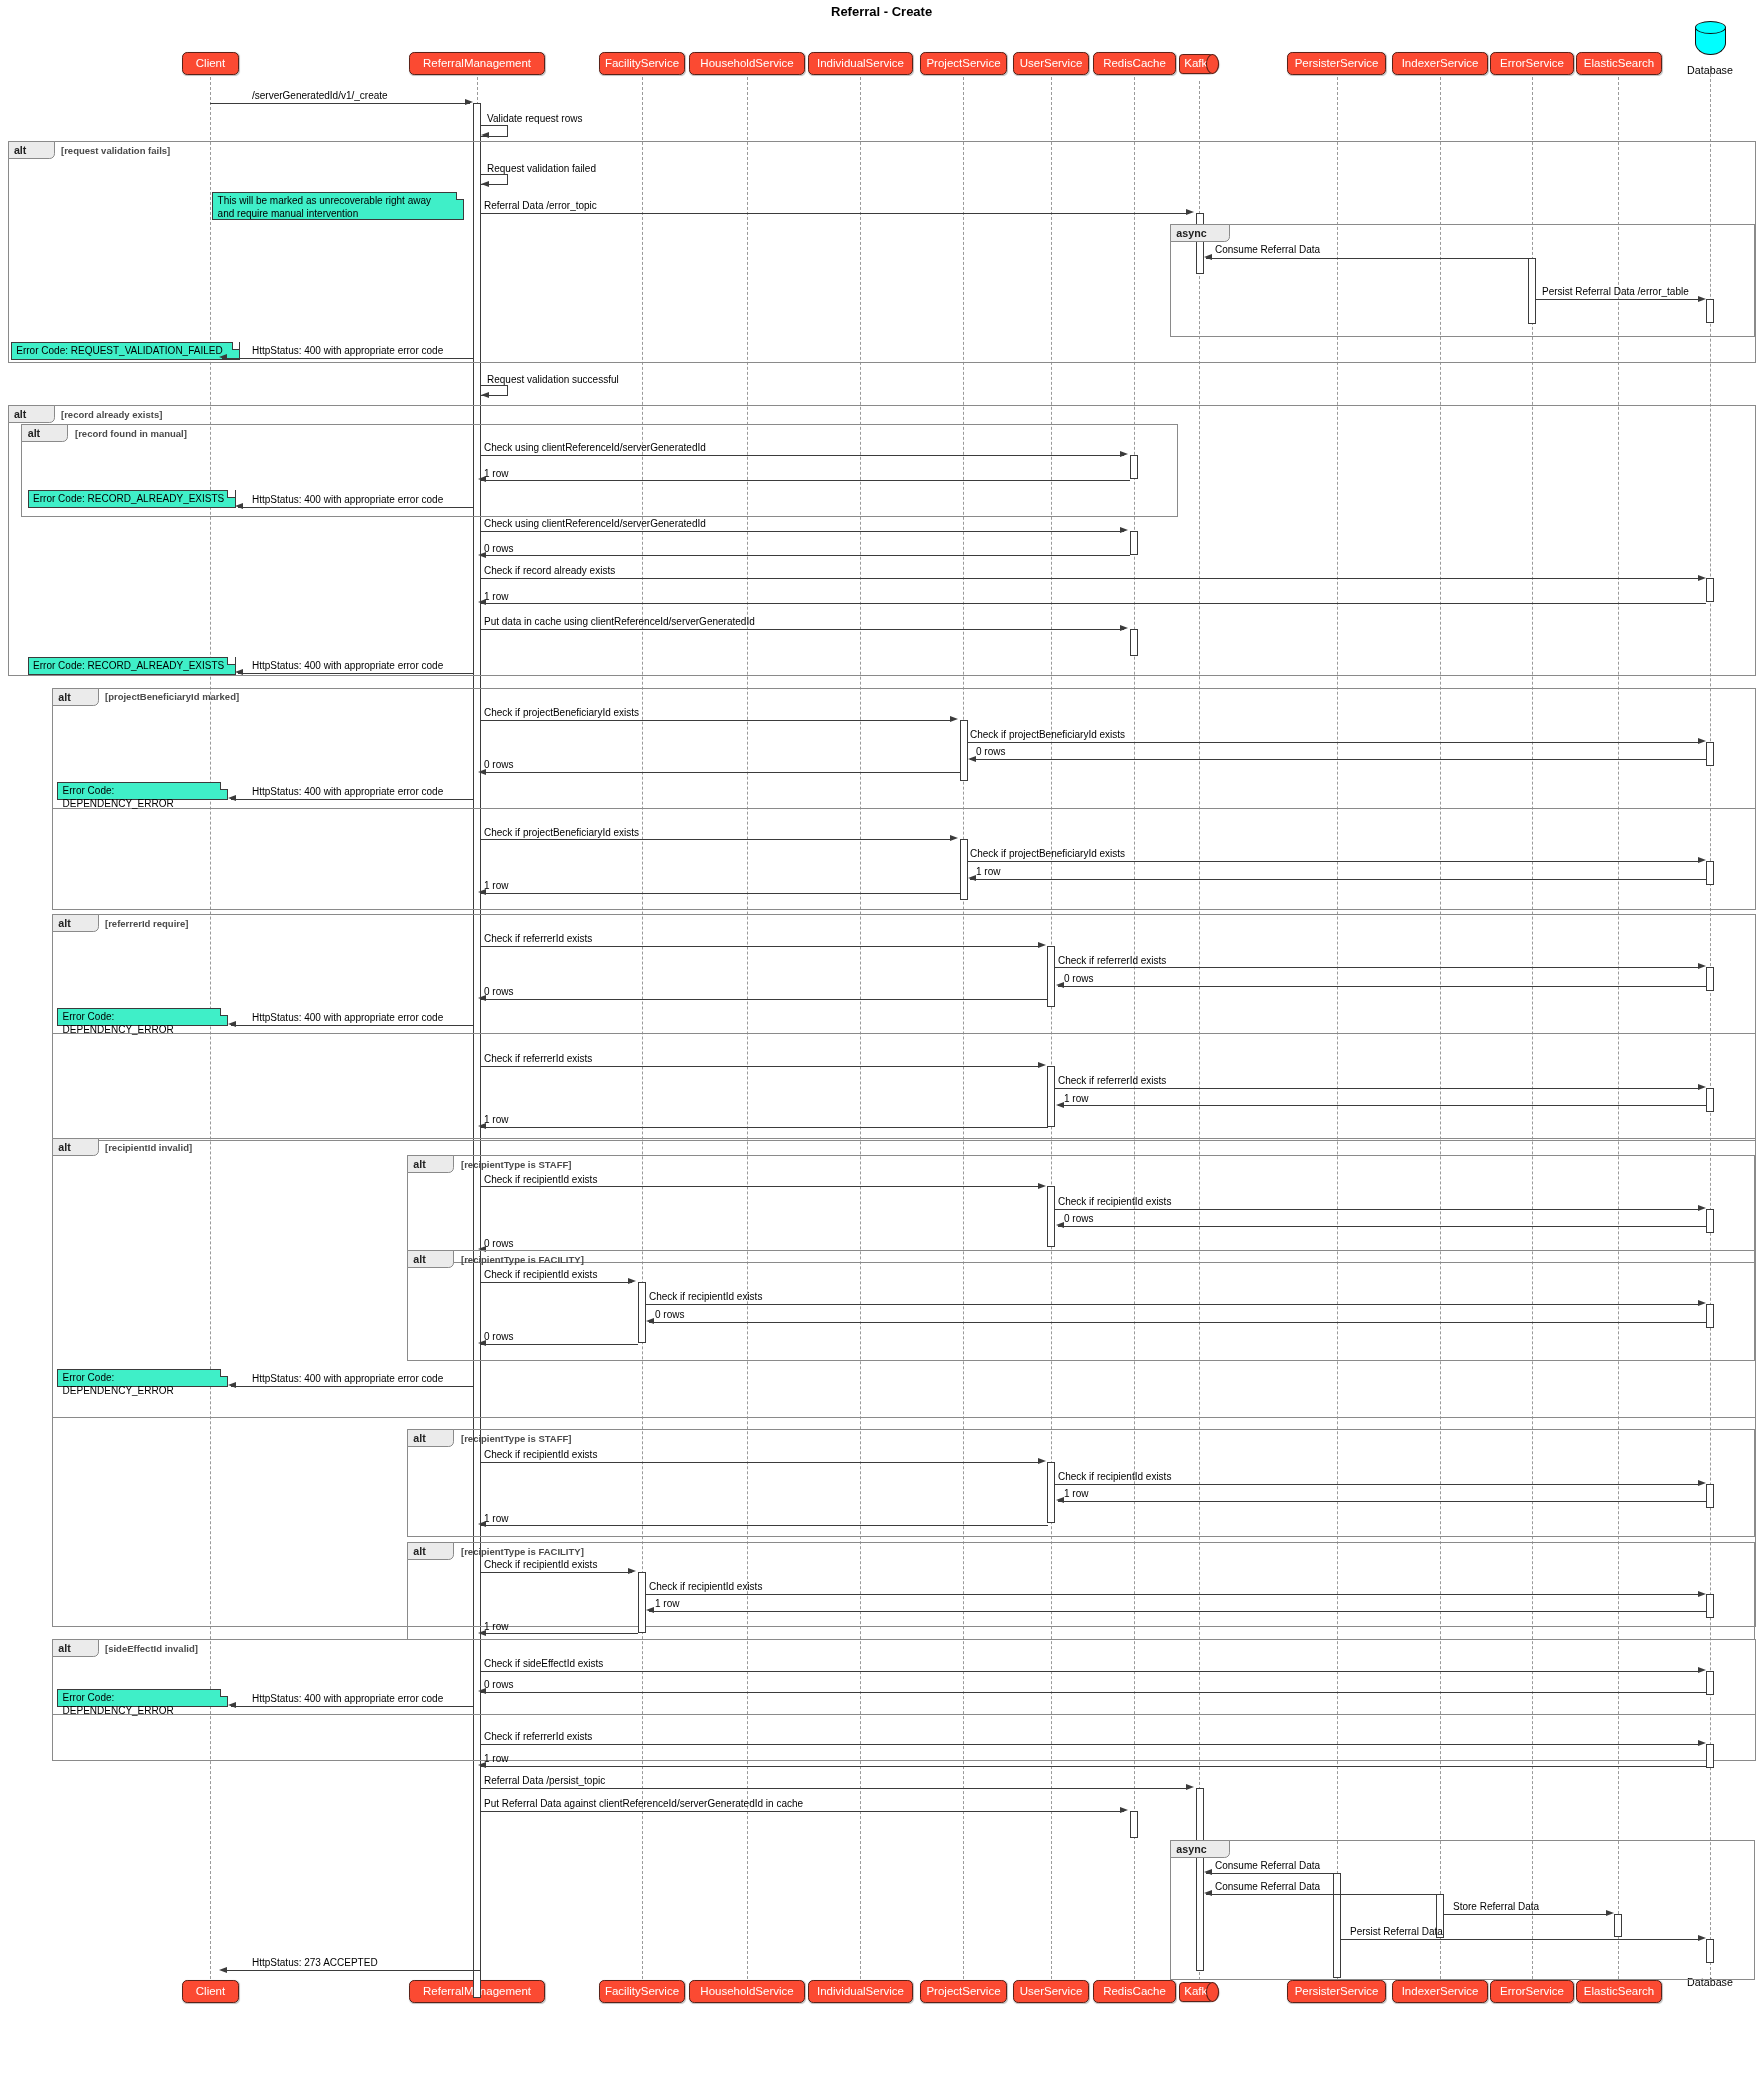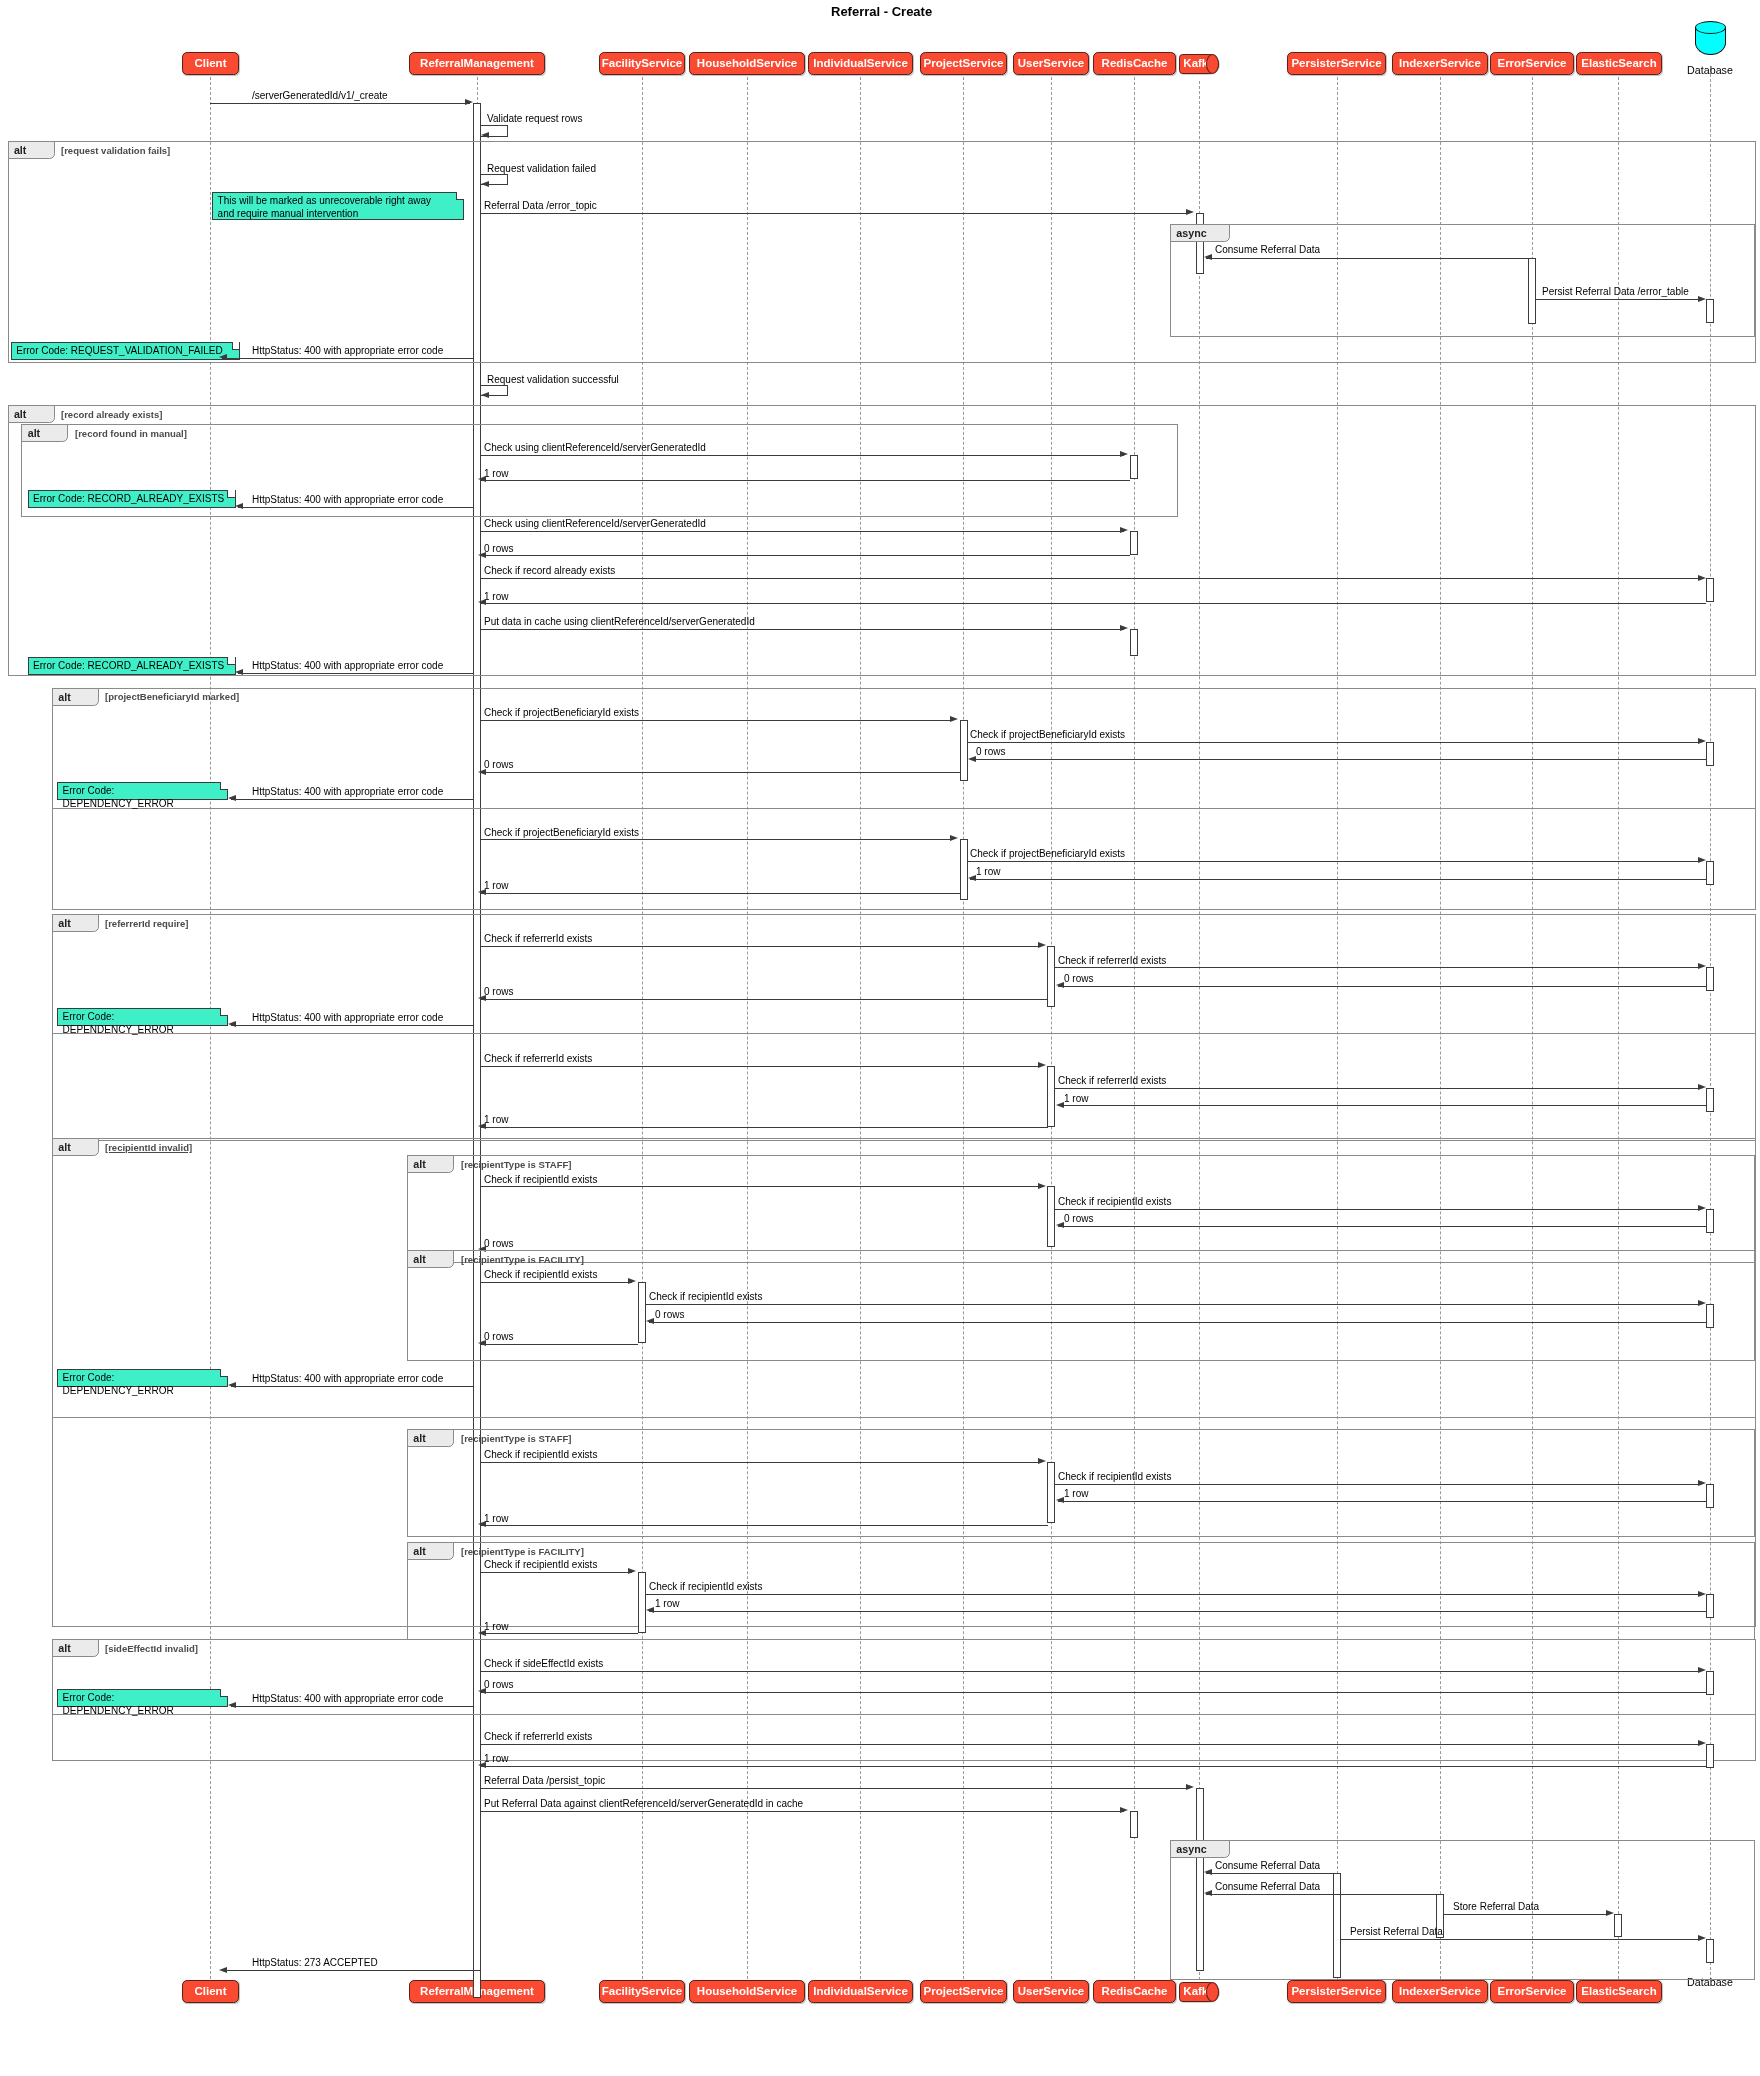--- a/index.html
+++ b/index.html
@@ -8,21 +8,20 @@
   #canvas{position:relative;width:1760px;height:2077px;overflow:hidden;background:#fff;}
   .title{position:absolute;font-weight:bold;font-size:13px;color:#000;white-space:nowrap;}
   
   .plabel{
     position:absolute;box-sizing:border-box;
     background:#FB4A32;border:1.2px solid #5a2118;border-radius:5.3px;
     color:#ffffff;font-size:11.5px;line-height:1;
     display:flex;align-items:center;justify-content:center;
     white-space:nowrap;padding:0 6.1px;
     box-shadow:0.8px 0.8px 0.8px rgba(0,0,0,.25);
-    font-weight:bold;
   }
   .queue{border-radius:4.6px 12.2px 12.2px 4.6px;}
   .queue::after{
     content:"";position:absolute;right:-1.2px;top:-1.2px;bottom:-1.2px;width:13px;
     border:1.2px solid #5a2118;border-radius:50%/50%;background:#FB4A32;box-sizing:border-box;
   }
   .dbshape{position:absolute;}
   .dbshape .body{position:absolute;left:0;top:6.1px;width:100%;height:27.5px;background:#00FFFF;border:1.5px solid #111;border-top:none;border-radius:0 0 50% 50%/0 0 12.2px 12.2px;box-sizing:border-box;}
   .dbshape .lid{position:absolute;left:0;top:0;width:100%;height:13px;background:#00FFFF;border:1.5px solid #111;border-radius:50%;box-sizing:border-box;}
   .dblabel{position:absolute;font-size:10.7px;color:#000;white-space:nowrap;text-align:center;}
@@ -357,21 +356,21 @@
   <div class="arrowL" style="left:1056px;top:1102px;"></div>
 
   <div class="mlabel" style="left:484px;top:1114px;">1 row</div>
   <div class="msg" style="left:481px;top:1127px;width:567px;"></div>
   <div class="arrowL" style="left:478px;top:1123px;"></div>
 
   <div class="frag" style="left:52px;top:1138px;width:1704px;height:489px;"></div>
   <div class="fraghdr" style="left:52px;top:1138px;width:47px;height:17.6px;">
       <span>alt</span>
     </div>
-  <div class="fragcond" style="left:105px;top:1142px;text-decoration:underline;">[recipientId invalid]</div>
+  <div class="fragcond" style="left:105px;top:1142px;">[recipientId invalid]</div>
   <div class="fragdiv" style="left:52px;top:1417px;width:1704px;"></div>
 
   <div class="frag" style="left:407px;top:1155px;width:1348px;height:108px;"></div>
   <div class="fraghdr" style="left:407px;top:1155px;width:47px;height:17.6px;">
       <span>alt</span>
     </div>
   <div class="fragcond" style="left:461px;top:1159px;">[recipientType is STAFF]</div>
 
   <div class="mlabel" style="left:484px;top:1174px;">Check if recipientId exists</div>
   <div class="msg" style="left:481px;top:1186px;width:560px;"></div>

